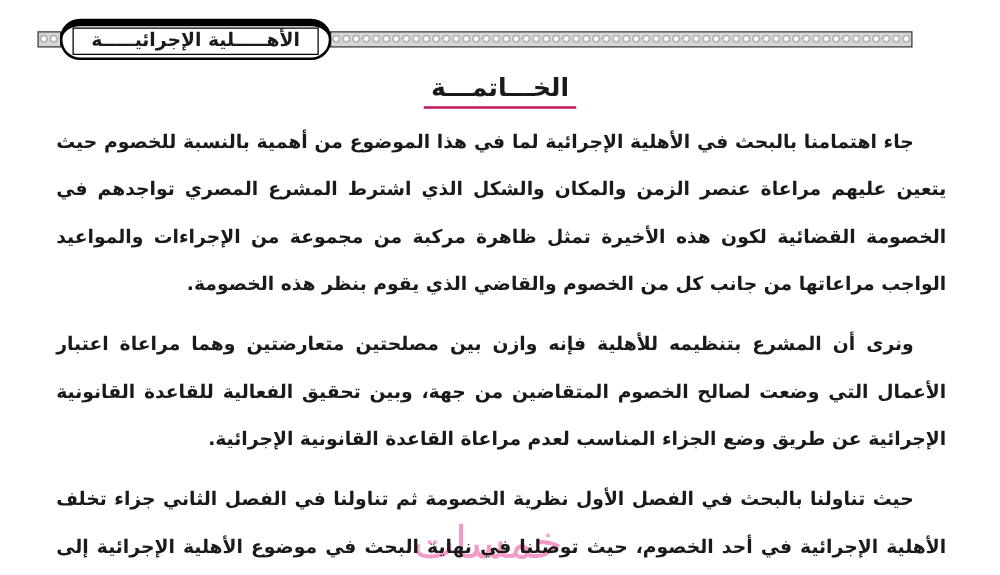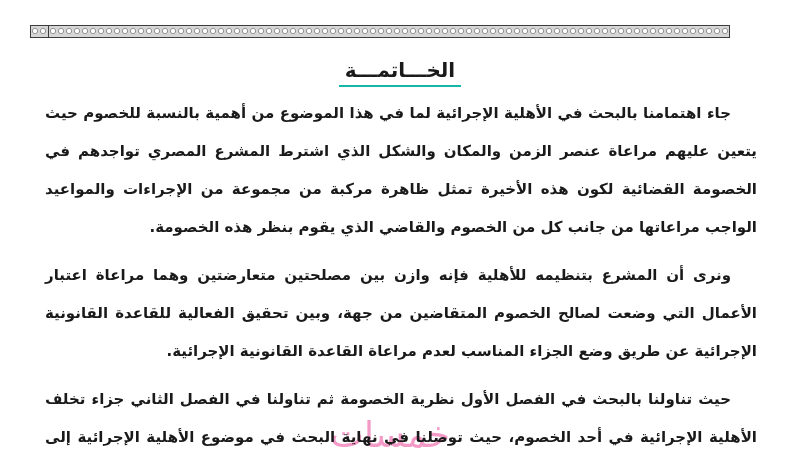--- a/index.html
+++ b/index.html
@@ -73,21 +73,21 @@
     top: 58px;
     left: 0;
     width: 100%;
     text-align: center;
     direction: rtl;
   }
   .title {
     display: inline-block;
     font-size: 20px;
     font-weight: bold;
-    border-bottom: 2px solid #14b8a6;
+    border-bottom: 2px solid #be185d;
     padding: 0 6px 3px 6px;
     letter-spacing: 0.5px;
   }
 
   
   .body-text {
     position: absolute;
     top: 94px;
     right: 43px;
     left: 45px;
@@ -119,20 +119,23 @@
     letter-spacing: 2px;
   }
 </style>
 </head>
 <body>
 
 <div class="page">
 
   <div class="header">
     <span class="chain-stub"></span>
+    <span class="badge">
+      <span class="badge-inner">الأهـــــلية الإجرائيـــــة</span>
+    </span>
     <span class="chain-line"></span>
   </div>
 
   <div class="title-row">
     <span class="title">الخـــاتمـــة</span>
   </div>
 
   <div class="watermark">خمسات</div>
 
   <div class="body-text">

